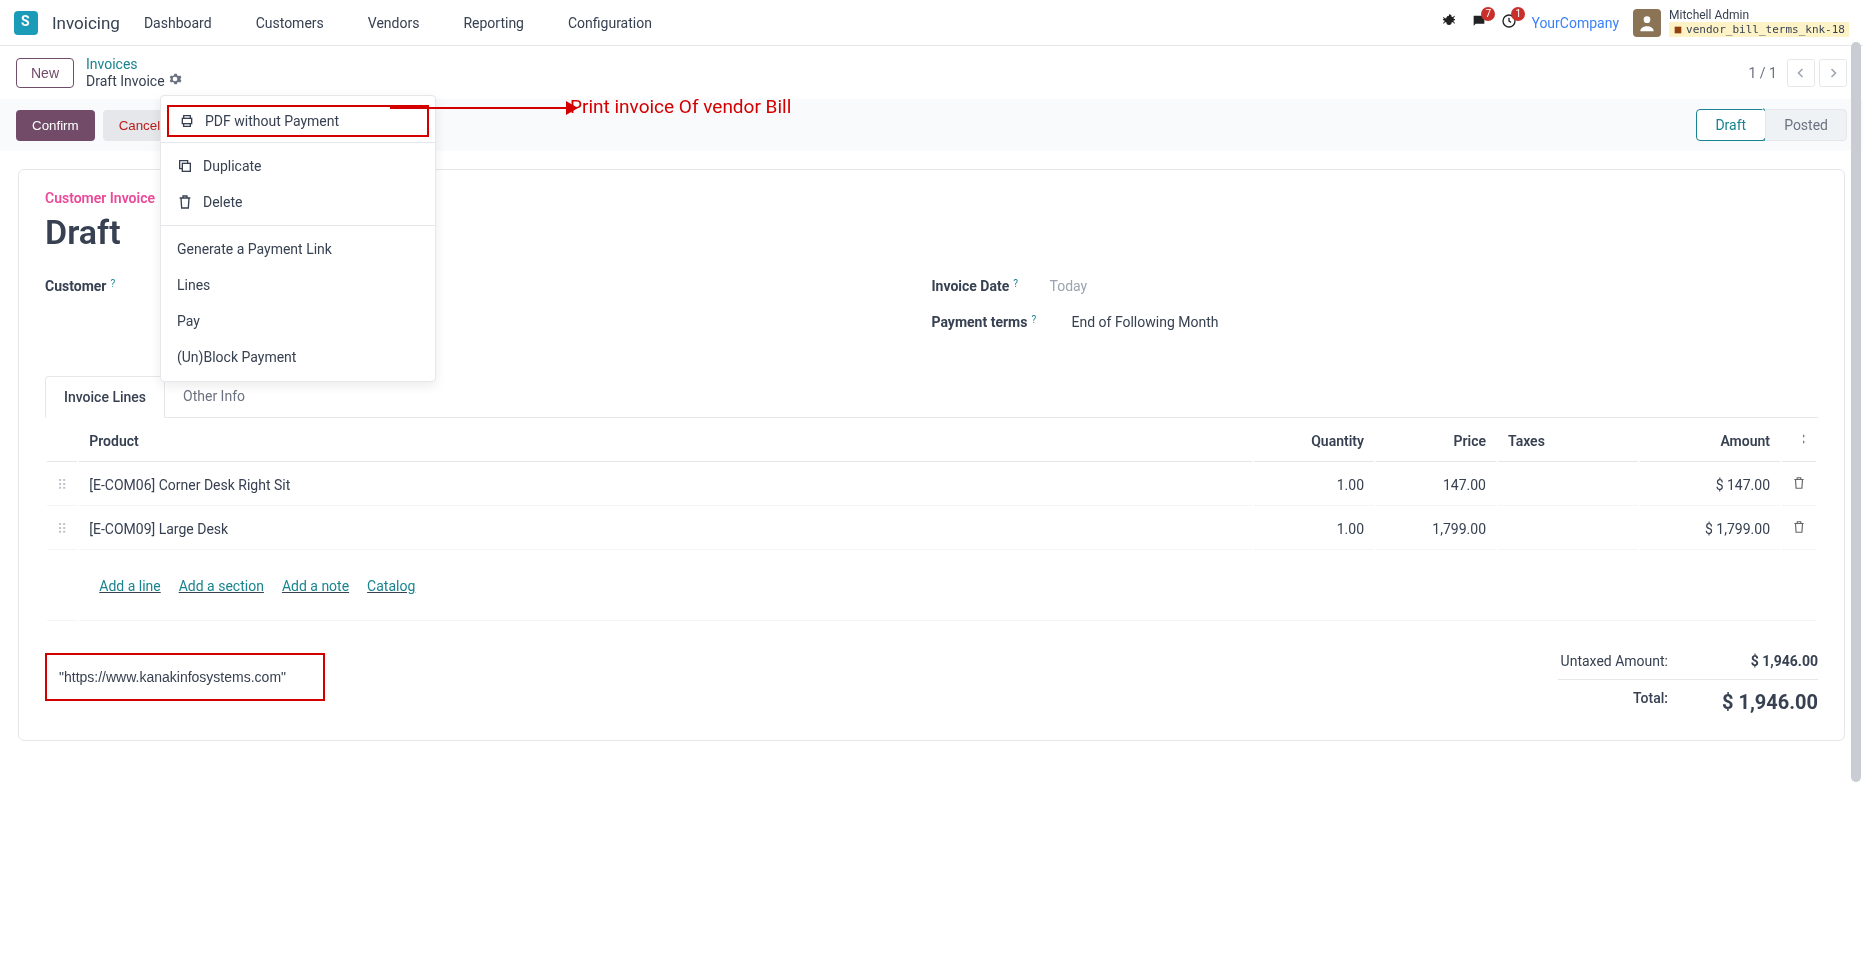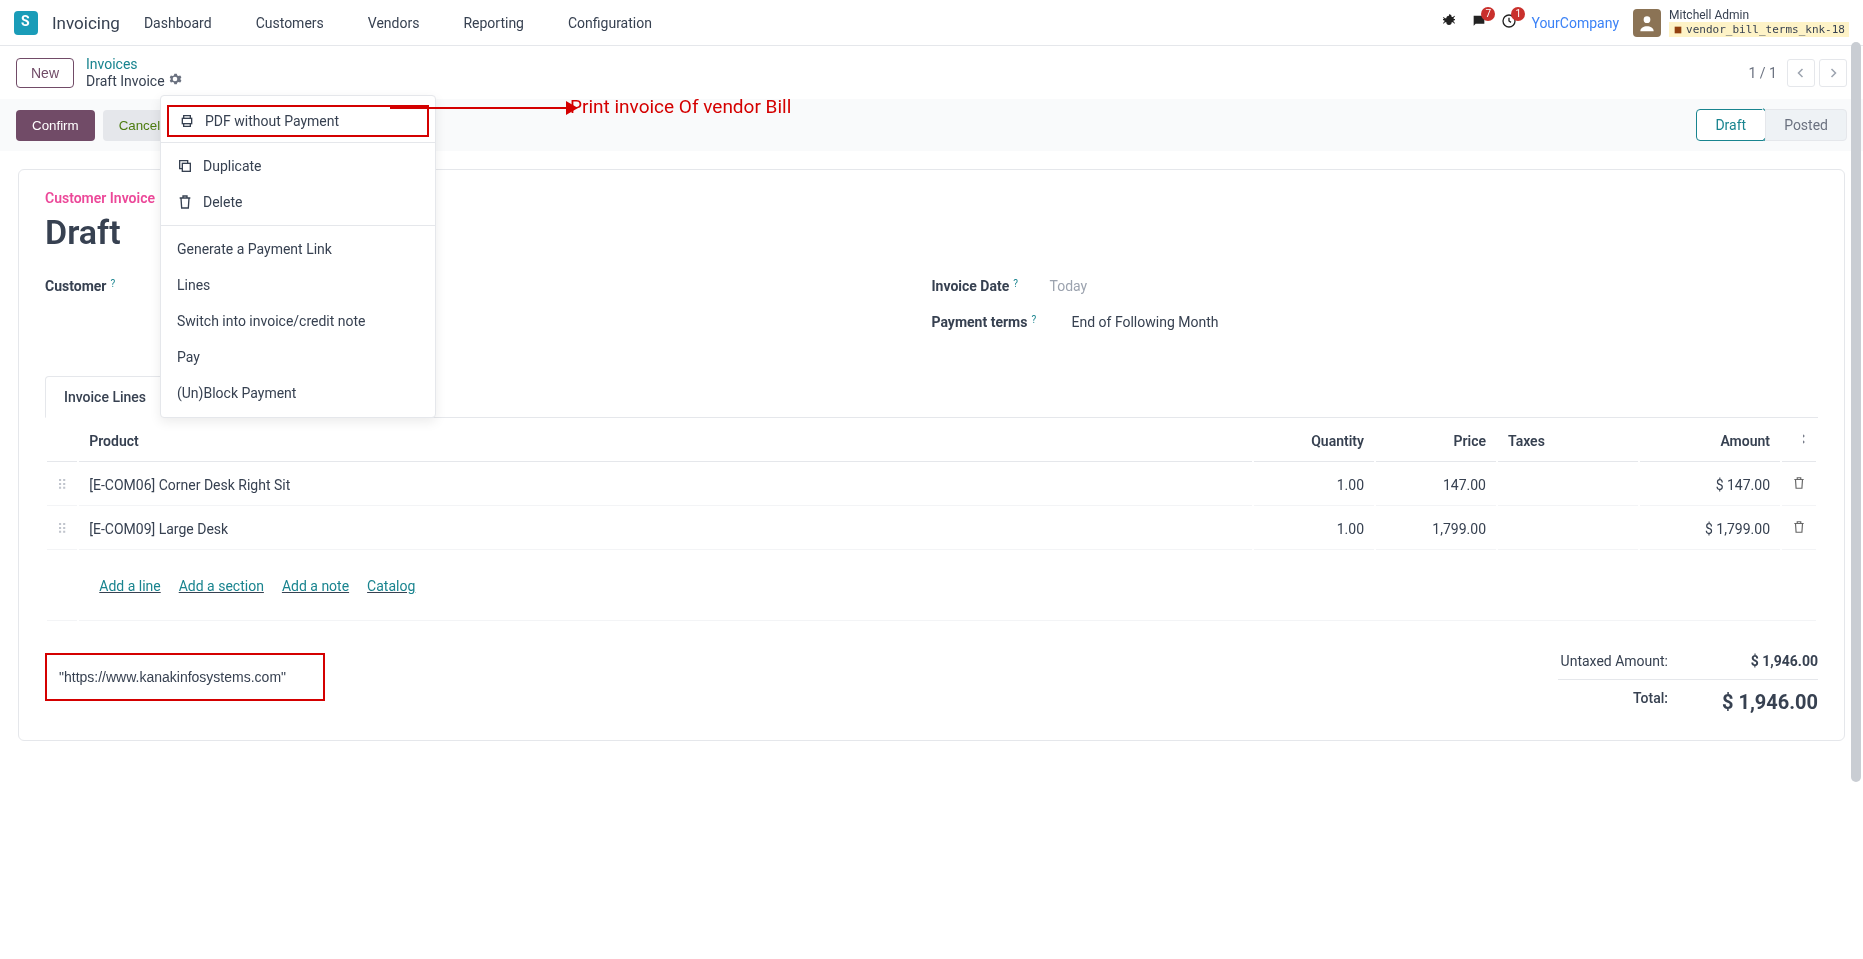--- a/index.html
+++ b/index.html
@@ -23,21 +23,21 @@
 .new-btn { border:1px solid #714b67; color:#714b67; background:#fff; padding:6px 14px; border-radius:4px; cursor:pointer; font-size:14px; margin-right:12px; }
 .breadcrumb a { color:#19848f; text-decoration:none; }
 .breadcrumb-text { color:#374151; }
 .gear { cursor:pointer; color:#6b7280; }
 .sub-right { margin-left:auto; display:flex; align-items:center; gap:10px; color:#6b7280; }
 .pager { display:flex; gap:4px; }
 .pager-btn { width:28px; height:28px; border:1px solid #e5e7eb; display:flex; align-items:center; justify-content:center; cursor:pointer; color:#9ca3af; border-radius:3px; }
 
 .actionbar { display:flex; align-items:center; padding:10px 16px; background:#f9fafb; position:relative; }
 .btn-confirm { background:#714b67; color:#fff; border:none; padding:8px 16px; border-radius:4px; cursor:pointer; }
-.btn-cancel { background:#e5e7eb; color:#4d7c0f; border:none; padding:8px 16px; border-radius:4px; cursor:pointer; margin-left:8px; }
+.btn-cancel { background:#e5e7eb; color:#b91c1c; border:none; padding:8px 16px; border-radius:4px; cursor:pointer; margin-left:8px; }
 .status-pills { margin-left:auto; display:flex; }
 .pill { padding:7px 18px; border:1px solid #e5e7eb; background:#eef2f5; color:#6b7280; position:relative; }
 .pill.active { border:1px solid #19848f; color:#19848f; background:#fff; border-radius:4px 0 0 4px; }
 .pill.active::after { content:""; position:absolute; right:-11px; top:3px; width:22px; height:22px; border-top:1px solid #19848f; border-right:1px solid #19848f; transform:rotate(45deg); background:#fff; }
 .pill:last-child { border-radius:0 4px 4px 0; }
 
 .dropdown { position:absolute; left:160px; top:95px; width:276px; background:#fff; border:1px solid #e5e7eb; box-shadow:0 4px 12px rgba(0,0,0,.08); z-index:100; border-radius:4px; padding:6px 0; }
 .dd-item { display:flex; align-items:center; gap:10px; padding:10px 16px; cursor:pointer; color:#374151; }
 .dd-item.highlighted { border:2px solid #d40000; margin:3px 6px 3px 6px; padding:6px 10px; }
 .dd-sep { border:none; border-top:1px solid #e5e7eb; margin:5px 0; }
@@ -198,23 +198,20 @@
         <path d="M4 6h16M9 6V3h6v3M6 6l1 15h10l1-15"></path>
       </svg>
     <span>Delete</span>
   </div>
   <hr class="dd-sep">
   <div class="dd-item">
       <span>Generate a Payment Link</span>
     </div>
   <div class="dd-item">
       <span>Lines</span>
-    </div>
-  <div class="dd-item">
-      <span>Switch into invoice/credit note</span>
     </div>
   <div class="dd-item">
       <span>Pay</span>
     </div>
   <div class="dd-item">
       <span>(Un)Block Payment</span>
     </div>
 </div>
 
 <div class="annot-arrow"></div>

